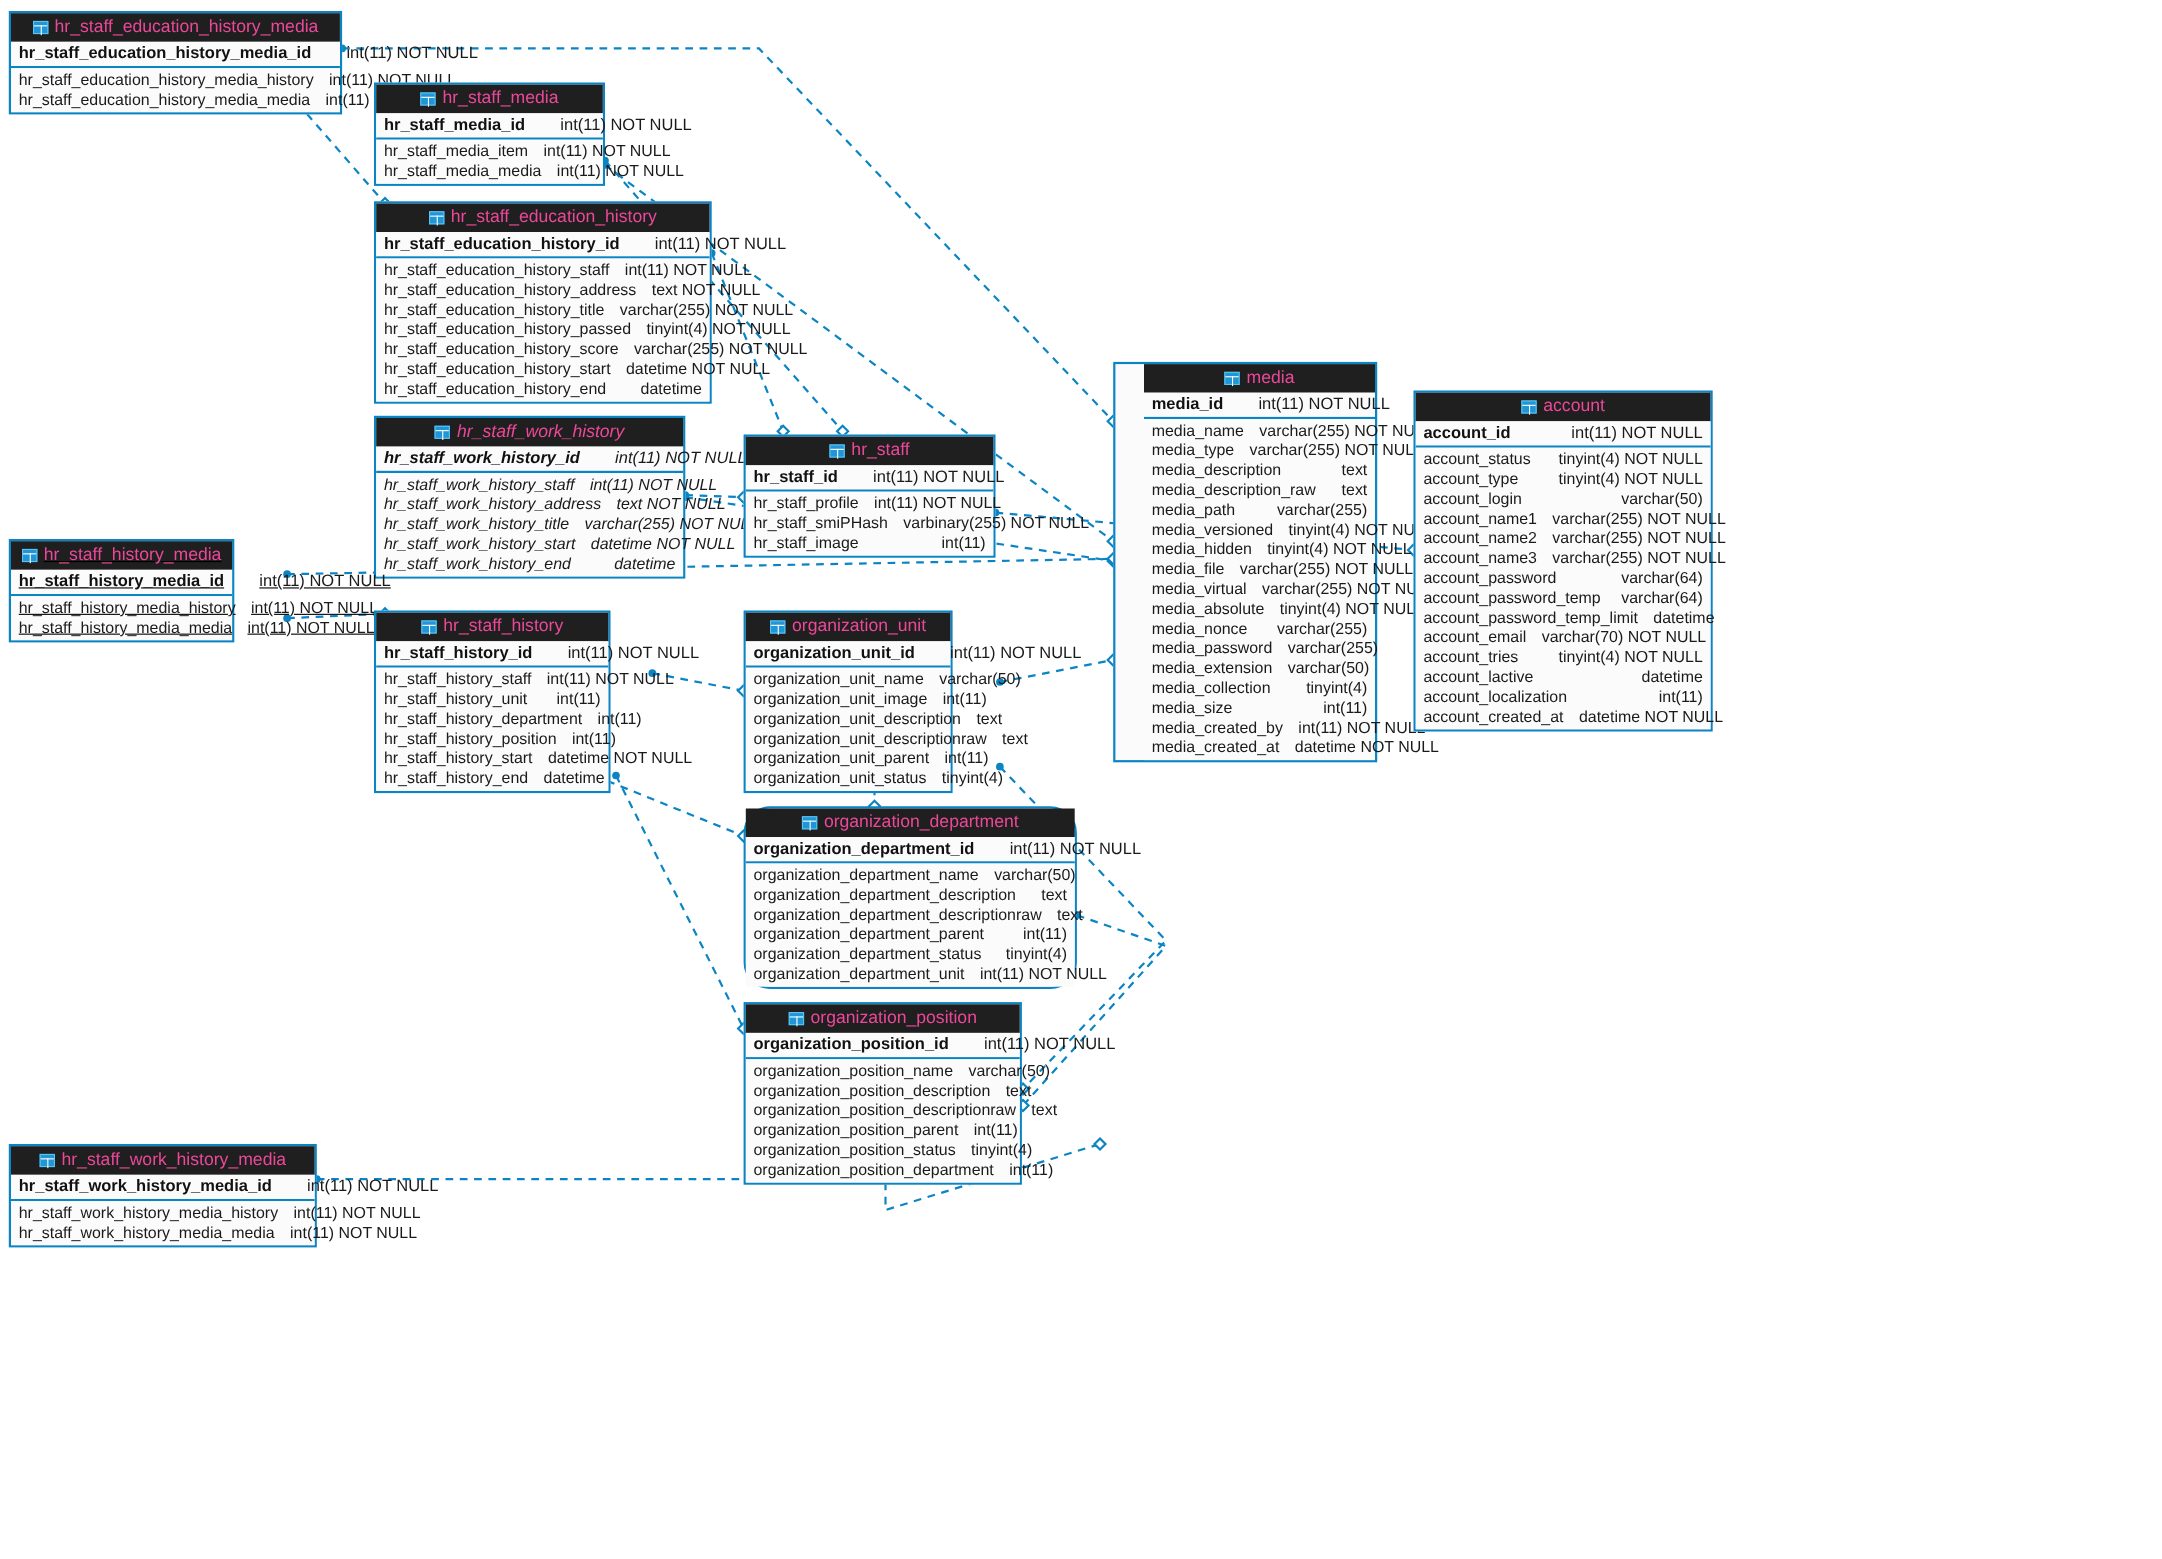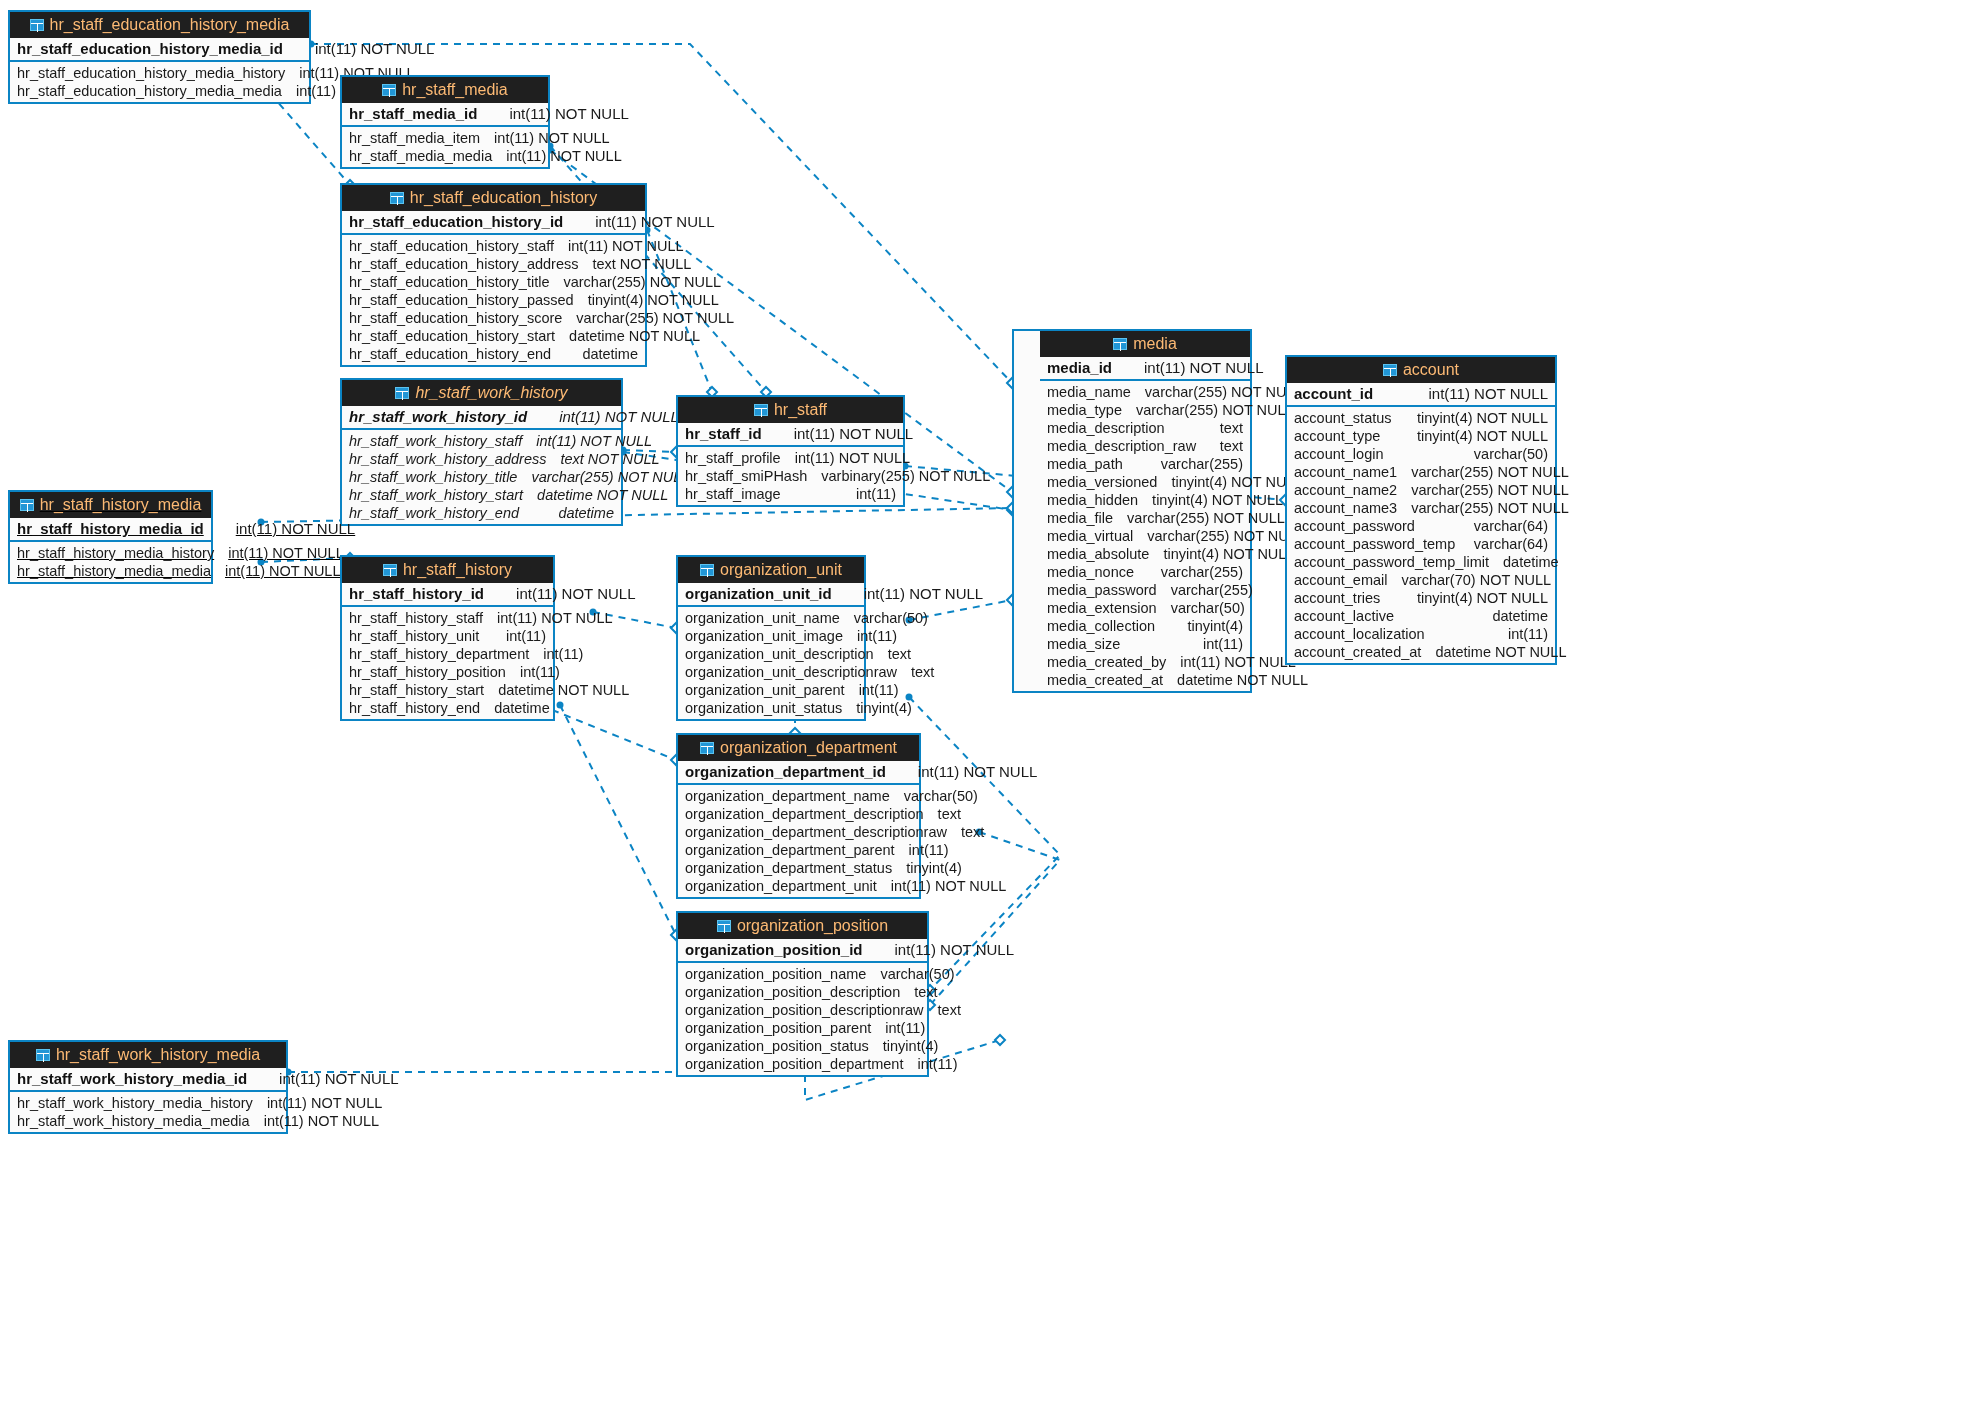--- a/index.html
+++ b/index.html
@@ -15,21 +15,21 @@
   .table{
     position:absolute;
     background:#fbfbfb;
     border:2px solid #0b84c4;
     box-sizing:border-box;
     box-shadow:0 0 0 0 rgba(0,0,0,0);
     z-index:5;
   }
   .tbl-head{
     background:#1f1f1f;
-    color:#fdba74;
+    color:#ec4899;
     font-size:16px;
     line-height:26px;
     height:26px;
     text-align:center;
     white-space:nowrap;
     display:flex;
     align-items:center;
     justify-content:center;
     gap:6px;
   }
@@ -506,21 +506,21 @@
           <div class="col-row">
             <span class="cname">account_localization</span>
             <span class="ctype">int(11)</span>
           </div>
           <div class="col-row">
             <span class="cname">account_created_at</span>
             <span class="ctype">datetime NOT NULL</span>
           </div>
         </div>
       </div>
-      <div class="table" style="left: 676px; top: 733px; width: 245px;">
+      <div class="table" style="left: 676px; top: 733px; width: 303px; border-radius: 24px;">
         <div class="tbl-head">
           <span class="tbl-icon"></span>
           <span>organization_department</span>
         </div>
         <div class="pk-row">
           <span class="cname">organization_department_id</span>
           <span class="ctype">int(11) NOT NULL</span>
         </div>
         <div class="cols">
           <div class="col-row">

